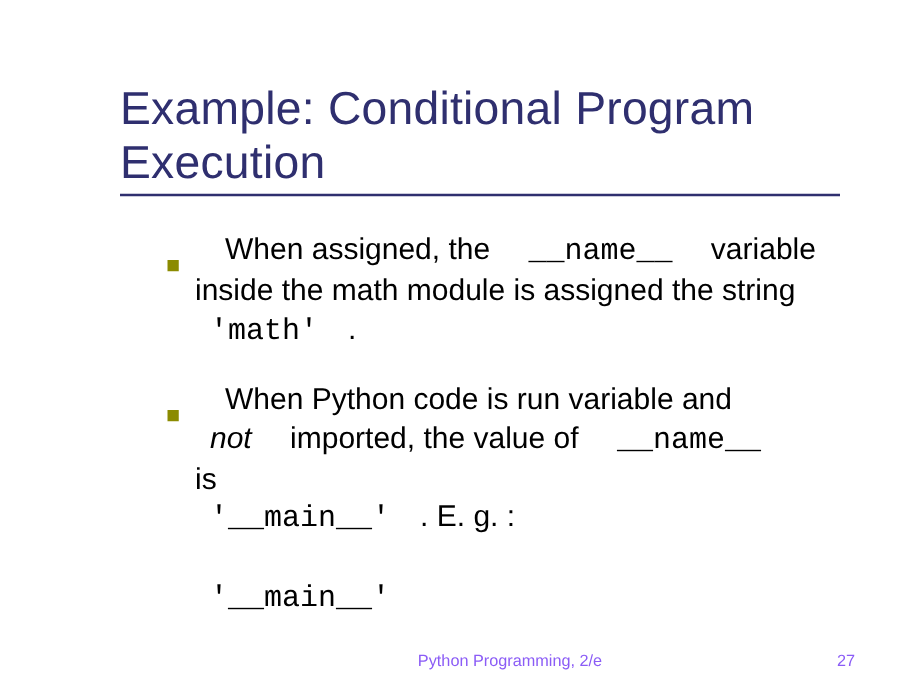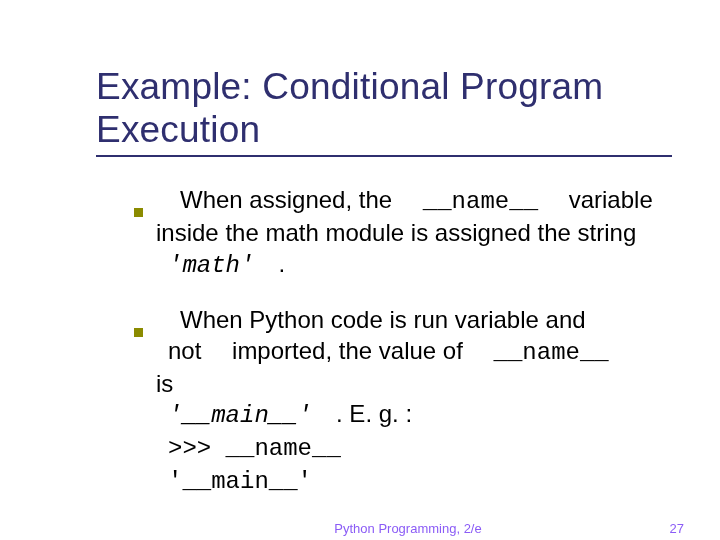--- a/index.html
+++ b/index.html
@@ -44,23 +44,23 @@
       top: 11px;
       width: 9px;
       height: 9px;
       background: #8b8b00;
     }
     .code {
       font-family: "Courier New", Courier, monospace;
     }
     .quoted {
       font-family: "Courier New", Courier, monospace;
-      font-style: italic;
     }
     .italic {
+      font-style: italic;
     }
     .footer {
       position: absolute;
       bottom: 16px;
       left: 0;
       width: 100%;
       padding: 0 48px;
       display: flex;
       justify-content: space-between;
       align-items: flex-end;
@@ -89,21 +89,21 @@
       <span>
         <span>When assigned, the </span><span class="code">__name__</span><span> variable inside the math module is assigned the string </span><span class="quoted">'math'</span><span>.</span>
       </span>
     </li>
 
     <li class="bullet-item">
       <span class="bullet-marker"></span>
       <span>
         <span>When Python code is run variable and </span><span class="italic">not</span><span> imported, the value of </span><span class="code">__name__</span><span> is </span><br>
         <span class="quoted">'__main__'</span><span>. E. g. :</span><br>
-        <span class="code">&gt;&gt;&gt; __name__</span><br>
+        <br>
         <span class="code">'__main__'</span>
       </span>
     </li>
 
   </ul>
 
   <div class="footer">
     <span class="footer-center">Python Programming, 2/e</span>
     <span class="footer-right">27</span>
   </div>

